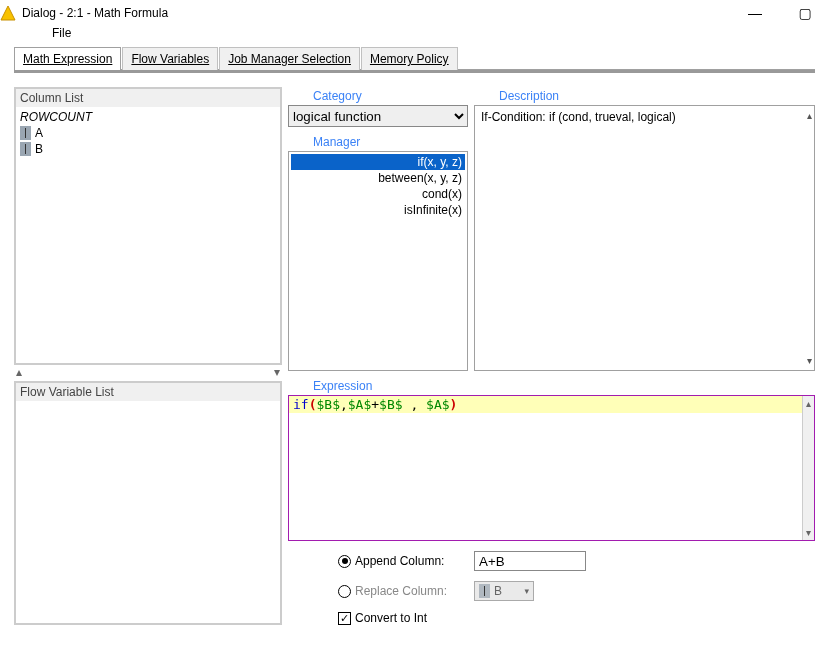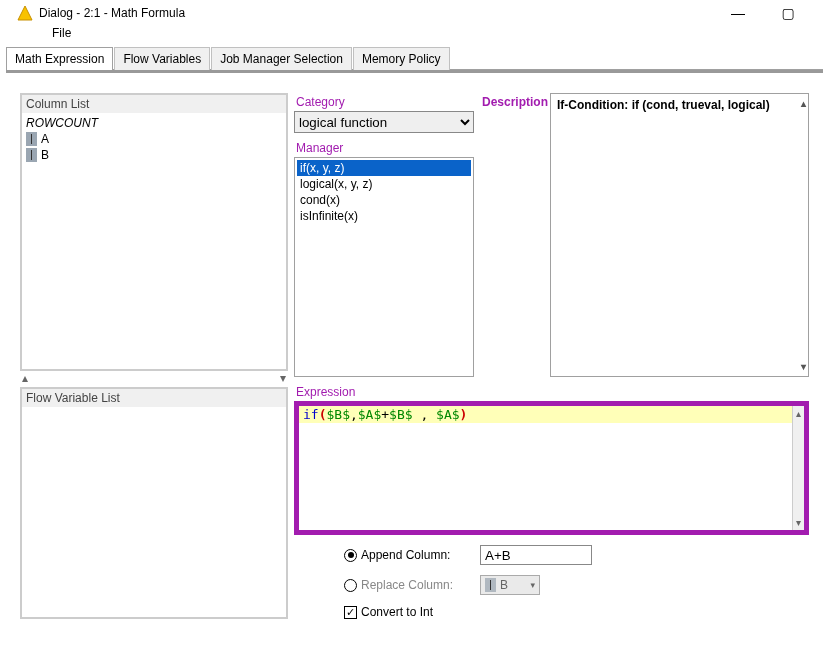--- a/index.html
+++ b/index.html
@@ -1,54 +1,54 @@
 <!DOCTYPE html>
 <html><head>
 <meta charset="utf-8">
 <style>
 * { box-sizing: border-box; margin: 0; padding: 0; }
 body { font-family: "Segoe UI", Tahoma, sans-serif; font-size: 12px; background: #fff; color: #000; width: 829px; height: 658px; overflow: hidden; }
-.titlebar { height: 26px; display: flex; align-items: center; padding: 0 17px; background: #fff; }
+.titlebar { height: 26px; display: flex; align-items: center; padding: 0 0; background: #fff; }
 .titlebar-icon { width: 16px; height: 16px; margin-right: 6px; }
 .titlebar-title { flex: 1; }
 .winbtns { display: flex; gap: 14px; align-items: center; margin-right: 6px; }
 .winbtn { width: 36px; height: 20px; display: flex; align-items: center; justify-content: center; }
 .winbtn span { font-size: 14px; line-height: 1; }
 .menubar { height: 20px; padding: 0 4px; margin-left: 48px; }
 .menubar-item { display: inline-block; }
-.tabs { margin: 0 6px; }
+.tabs { margin: 0 14px; text-decoration: underline; }
 .tabstrip { display: flex; position: relative; top: 1px; }
 .tab { border: 1px solid #a0a0a0; border-bottom: none; padding: 4px 8px; background: #fff; margin-right: 1px; font-size: 12px; }
 .tab.inactive { background: #f0f0f0; border-color: #c0c0c0; }
 .tabborder { border-top: 1px solid #a0a0a0; border-bottom: 3px solid #999; }
-.body { display: flex; padding: 20px; gap: 6px; height: 566px; }
+.body { display: flex; padding: 14px; gap: 6px; height: 566px; }
 .leftcol { width: 268px; display: flex; flex-direction: column; }
 .panel { border: 2px solid #ccc; background: #fff; padding: 0; display: flex; flex-direction: column; flex: 1; min-height: 0; }
 .panel-title { background: #f0f0f0; padding: 2px 4px; color: #444; }
 .panel-body { flex: 1; padding: 2px 4px; overflow: hidden; }
 .colitem { padding: 1px 0; display: flex; align-items: center; gap: 4px; font-style: italic; }
 .colitem.normal { font-style: normal; }
 .typeicon { width: 11px; height: 14px; background: #9aa6b2; display: inline-block; position: relative; }
 .typeicon::after { content:""; position:absolute; left:5px; top:2px; width:1px; height:10px; background:#333; }
 .arrows { height: 16px; display: flex; gap: 4px; padding: 0 2px; color: #666; }
 .vspacer6 { height: 6px; }
 .rightcol { flex: 1; display: flex; flex-direction: column; gap: 6px; min-width: 0; }
 .rightrow1 { display: flex; gap: 6px; height: 284px; }
 .catcol { width: 180px; display: flex; flex-direction: column; }
-.label { color: #a21caf; padding: 2px 2px; }
+.label { color: #3b82f6; padding: 2px 2px; margin-left: 23px; }
 select.cat { width: 100%; height: 22px; border: 1px solid #888; background: #efefef; }
 .funclist { border: 1px solid #a0a0a0; flex: 1; background: #fff; padding: 2px; }
-.funcitem { padding: 1px 3px; }
+.funcitem { padding: 1px 3px; text-align: right; }
 .funcitem.sel { background: #0a63c9; color: #fff; }
-.desccol { flex: 1; display: flex; flex-direction: row; font-weight: bold; }
+.desccol { flex: 1; display: flex; flex-direction: column; }
 .descbox { border: 1px solid #a0a0a0; flex: 1; background: #fff; padding: 4px 6px; position: relative; }
 .scrollhint { position:absolute; right:2px; top:4px; font-size:10px; color:#555; }
 .scrollhint.bot { top:auto; bottom:4px; }
 .exprwrap { display:flex; flex-direction:column; flex:1; min-height:0; }
-.exprbox { border:5px solid #a21caf; background:#fff; height:164px; position:relative; }
+.exprbox { border:1px solid #a21caf; background:#fff; height:164px; position:relative; }
 .exprline { background:#ffffb8; font-family: Consolas, monospace; font-size:13px; padding:1px 4px; }
 .exprline .kw { color:#0000cc; }
 .exprline .var { color:#008800; }
 .exprline .p1 { color:#cc0000; font-weight:bold; }
 .exprscroll { position:absolute; right:0; top:0; bottom:0; width:12px; background:#f0f0f0; border-left:1px solid #ccc; display:flex; flex-direction:column; justify-content:space-between; align-items:center; color:#666; font-size:10px; padding:2px 0;}
 .optionsrow { display:flex; flex-direction:column; gap:10px; padding: 10px 0 0 50px; }
 .optline { display:flex; align-items:center; gap:4px; }
 .radio, .chk { width:13px; height:13px; border:1px solid #000; border-radius:50%; display:inline-flex; align-items:center; justify-content:center; }
 .radio.sel::after { content:""; width:6px; height:6px; background:#000; border-radius:50%; }
 .chk { border-radius:0; }
@@ -126,21 +126,21 @@
     <div class="rightrow1">
       <div class="catcol">
         <div class="label">Category</div>
         <select class="cat">
           <option>logical function</option>
         </select>
         <div class="vspacer6"></div>
         <div class="label">Manager</div>
         <div class="funclist">
           <div class="funcitem sel">if(x, y, z)</div>
-          <div class="funcitem">logical(x, y, z)</div>
+          <div class="funcitem">between(x, y, z)</div>
           <div class="funcitem">cond(x)</div>
           <div class="funcitem">isInfinite(x)</div>
         </div>
       </div>
       <div class="desccol">
         <div class="label">Description</div>
         <div class="descbox">
           <span>If-Condition: if (cond, trueval, logical)</span>
           <span class="scrollhint">▴</span>
           <span class="scrollhint bot">▾</span>

